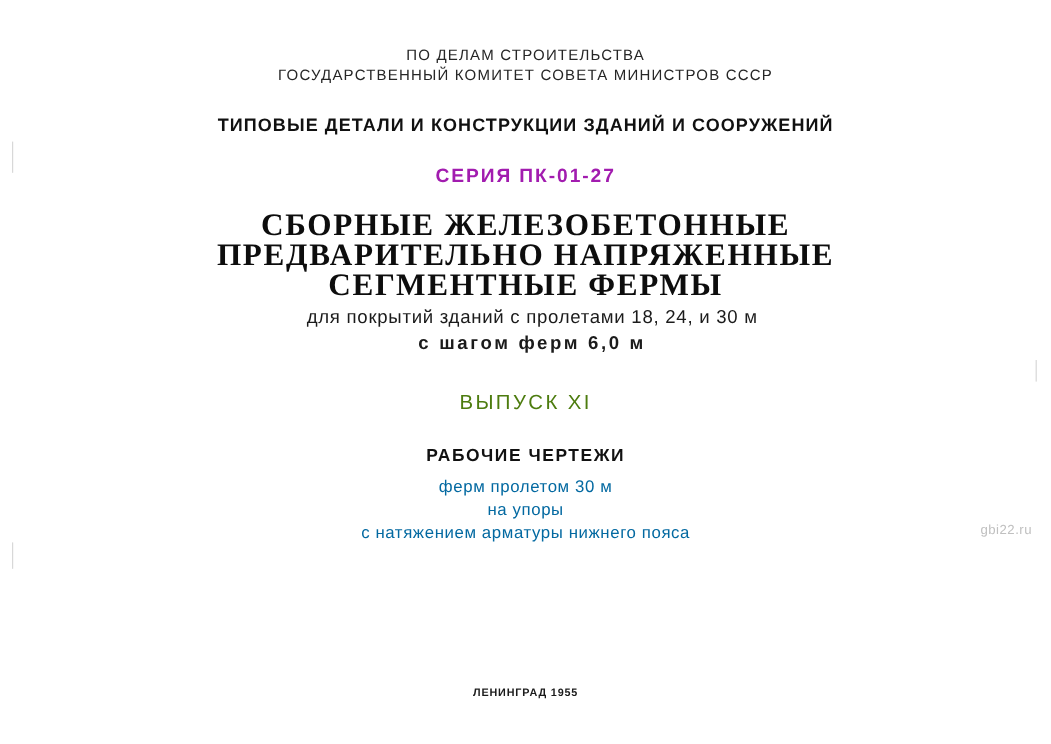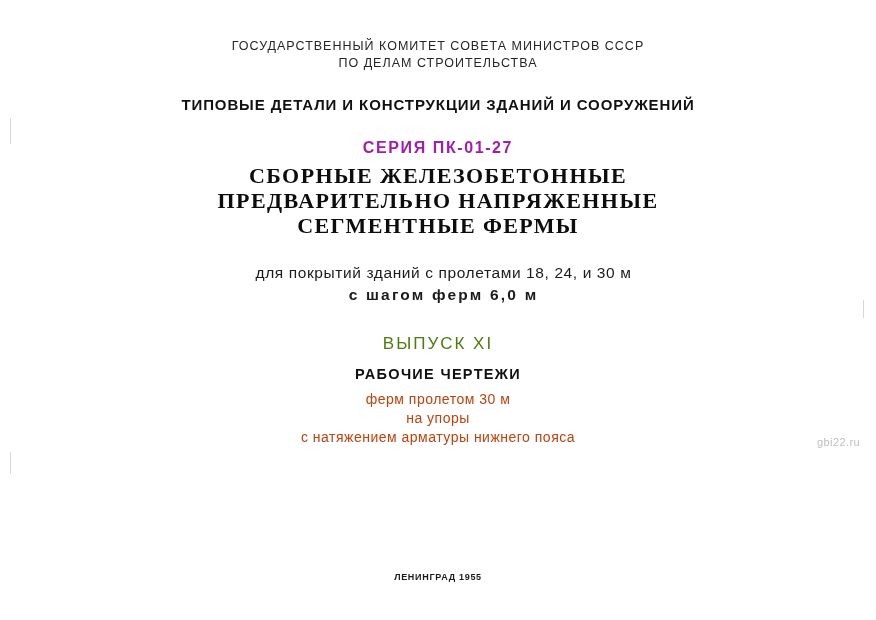--- a/index.html
+++ b/index.html
@@ -76,64 +76,64 @@
   .series {
     margin-top: 26px;
     font-size: 16px;
     font-weight: bold;
     letter-spacing: 1.6px;
     color: #a21caf;
   }
 
   
   .main-title {
-    margin-top: 6px;
+    margin-top: 18px;
     font-family: "Liberation Serif", serif;
     font-weight: bold;
-    font-size: 22px;
+    font-size: 26px;
     line-height: 25px;
     letter-spacing: 1.4px;
     color: #0d0d0d;
   }
 
   
   .subtitle {
-    margin-top: 24px;
+    margin-top: 4px;
     font-size: 15.5px;
     line-height: 22px;
     letter-spacing: 0.6px;
     color: #1b1b1b;
     padding-left: 11px;
   }
   .subtitle .l2 {
     letter-spacing: 2.2px;
     font-weight: bold;
   }
 
   .issue {
     margin-top: 28px;
     font-size: 17px;
     letter-spacing: 2.0px;
     color: #4d7c0f;
   }
 
   .working-title {
-    margin-top: 12px;
+    margin-top: 26px;
     font-size: 14.5px;
     font-weight: bold;
     letter-spacing: 1.3px;
     color: #111;
   }
 
   .working-desc {
     margin-top: 8px;
     font-size: 14px;
     line-height: 19px;
     letter-spacing: 0.5px;
-    color: #c2410c;
+    color: #0369a1;
   }
 
   .watermark {
     position: absolute;
     right: 16px;
     top: 436px;
     font-size: 11px;
     color: #c0c0c0;
     letter-spacing: 0.4px;
   }
@@ -155,22 +155,22 @@
 
 <div class="page">
 
   <div class="edge-mark edge-left-top"></div>
   <div class="edge-mark edge-left-bottom"></div>
   <div class="edge-mark edge-right"></div>
 
   <div class="content">
 
     <div class="org">
+      <span class="line">ПО ДЕЛАМ СТРОИТЕЛЬСТВА</span>
       <span class="line">ГОСУДАРСТВЕННЫЙ КОМИТЕТ СОВЕТА МИНИСТРОВ СССР</span>
-      <span class="line">ПО ДЕЛАМ СТРОИТЕЛЬСТВА</span>
     </div>
 
     <div class="group-title">ТИПОВЫЕ ДЕТАЛИ И КОНСТРУКЦИИ ЗДАНИЙ И СООРУЖЕНИЙ</div>
 
     <div class="series">СЕРИЯ  ПК-01-27</div>
 
     <div class="main-title">
       <span class="line">СБОРНЫЕ ЖЕЛЕЗОБЕТОННЫЕ</span>
       <span class="line">ПРЕДВАРИТЕЛЬНО НАПРЯЖЕННЫЕ</span>
       <span class="line">СЕГМЕНТНЫЕ ФЕРМЫ</span>

